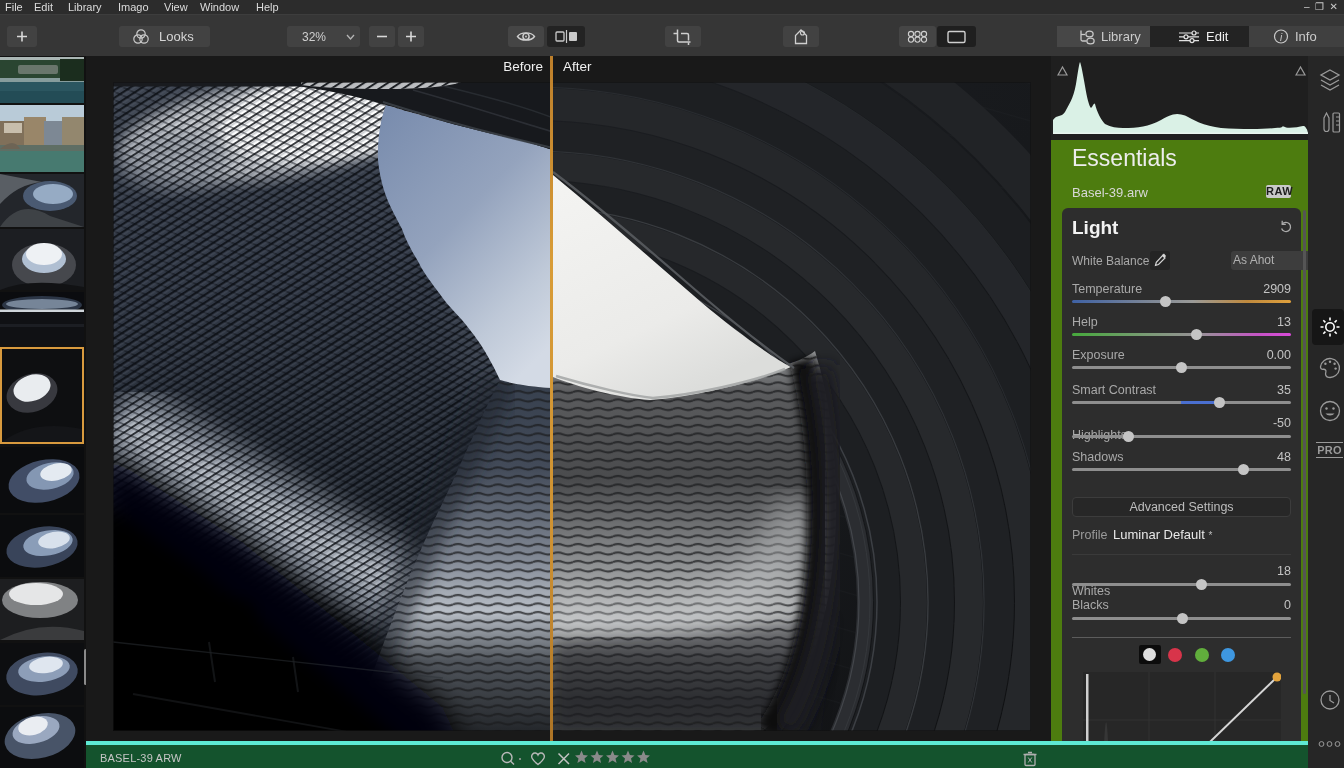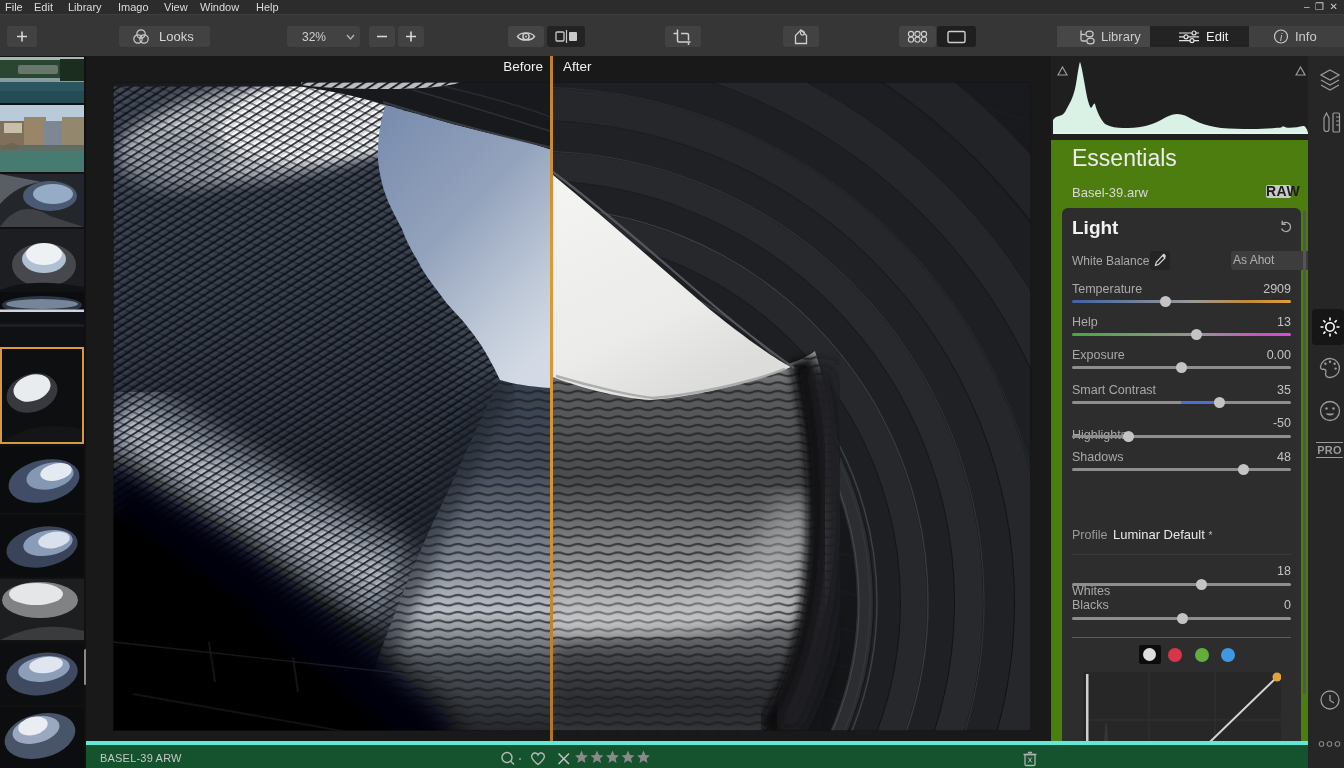--- a/index.html
+++ b/index.html
@@ -436,21 +436,21 @@
 
     <svg class="abs" style="left:7px;top:0;" width="257" height="84">
       <rect width="257" height="84" fill="#1f1f1f"></rect>
       <path d="M7 19 l4.5-8 4.5 8 Z" fill="none" stroke="#9a9a9a" stroke-width="1.2"></path>
       <path d="M245 19 l4.5-8 4.5 8 Z" fill="none" stroke="#9a9a9a" stroke-width="1.2"></path>
       <path id="histo" fill="#daf1e6" d="M2 77 L2 64 C6 58 10 62 14 56 C18 48 22 44 25 28 C27 16 28 8 29 6 C30 8 32 18 34 30 C36 42 38 50 40 52 C42 50 43 46 44 48 C46 56 50 64 54 68 C60 71 66 72 72 72 C80 72 86 71.5 92 70.5 C98 69.5 104 67 110 64 C114 61.5 118 59.5 122 58.5 C126 57.5 130 58 134 59.5 C138 61 142 64 148 66.5 C154 69 162 71 170 72 C180 72.8 190 73 200 73 C210 73 218 72.5 224 72 C228 71.7 230 72 231 71 C232 69.5 233 71 235 71.5 C240 72.3 248 71 252 70 C254 69.5 255 72 256 73.5 L257 77 Z"></path>
       <rect x="2" y="76.5" width="255" height="1.5" fill="#e8f5ee"></rect>
     </svg>
     <div class="abs" style="left:28px;top:89px;color:#ededed;font-size:23px;">Essentials</div>
     <div class="abs" style="left:28px;top:129px;color:#d8d8d8;font-size:13px;">Basel-39.arw</div>
-    <div class="abs" style="left:222px;top:129px;width:25px;height:13px;background:#c9c9c9;border-radius:2px;color:#1d1d1d;font-size:14px;font-weight:bold;text-align:center;line-height:13px;letter-spacing:.5px;">RAW</div>
+    <div class="abs" style="left:222px;top:129px;width:25px;height:13px;background:#c9c9c9;border-radius:2px;color:#1d1d1d;font-size:11px;font-weight:bold;text-align:center;line-height:13px;letter-spacing:.5px;">RAW</div>
 
     <div id="lightpanel">
       <div class="abs" style="left:10px;top:9px;color:#f2f2f2;font-size:19px;font-weight:bold;">Light</div>
       <svg class="abs" style="left:217px;top:11px;" width="14" height="14">
         <path d="M3.2 5.2 A4.6 4.6 0 1 1 2.6 9.5" fill="none" stroke="#ababab" stroke-width="1.3"></path>
         <path d="M3.2 1.8 v3.6 h3.6" fill="none" stroke="#ababab" stroke-width="1.3"></path>
       </svg>
       <div class="slab" style="left:10px;top:46px;font-size:12px;">White Balance</div>
       <div class="abs" style="left:88px;top:43px;width:20px;height:19px;background:#242424;border-radius:3px;">
         <svg width="20" height="19">
@@ -489,20 +489,21 @@
         <div class="sval" style="top:208px;right:10px;">-50</div>
       <div class="track" style="left:10px;top:227px;">
           <div class="thumbdot" style="left:50.5px;"></div>
         </div>
       <div class="slab" style="top:242px;">Shadows</div>
         <div class="sval" style="top:242px;right:10px;">48</div>
       <div class="track" style="left:10px;top:260px;">
           <div class="thumbdot" style="left:165.5px;"></div>
         </div>
 
+      <div class="abs" style="left:10px;top:289px;width:219px;height:20px;background:#272727;border:1px solid #3c3c3c;border-radius:4px;color:#bdbdbd;font-size:12.5px;text-align:center;line-height:19px;">Advanced Settings</div>
       <div class="slab" style="left:10px;top:320px;color:#9a9a9a;">Profile</div>
       <div class="abs" style="left:51px;top:319px;color:#e8e8e8;font-size:13px;">Luminar Default <span style="font-size:10px;color:#bbb;">*</span></div>
       <div class="abs" style="left:10px;top:346px;width:219px;height:1px;background:#3a3a3a;"></div>
 
       <div class="slab" style="top:356px;margin-top:20px;">Whites</div>
         <div class="sval" style="top:356px;right:10px;">18</div>
       <div class="track" style="left:10px;top:375px;">
           <div class="thumbdot" style="left:123.5px;"></div>
         </div>
       <div class="slab" style="top:390px;">Blacks</div>

